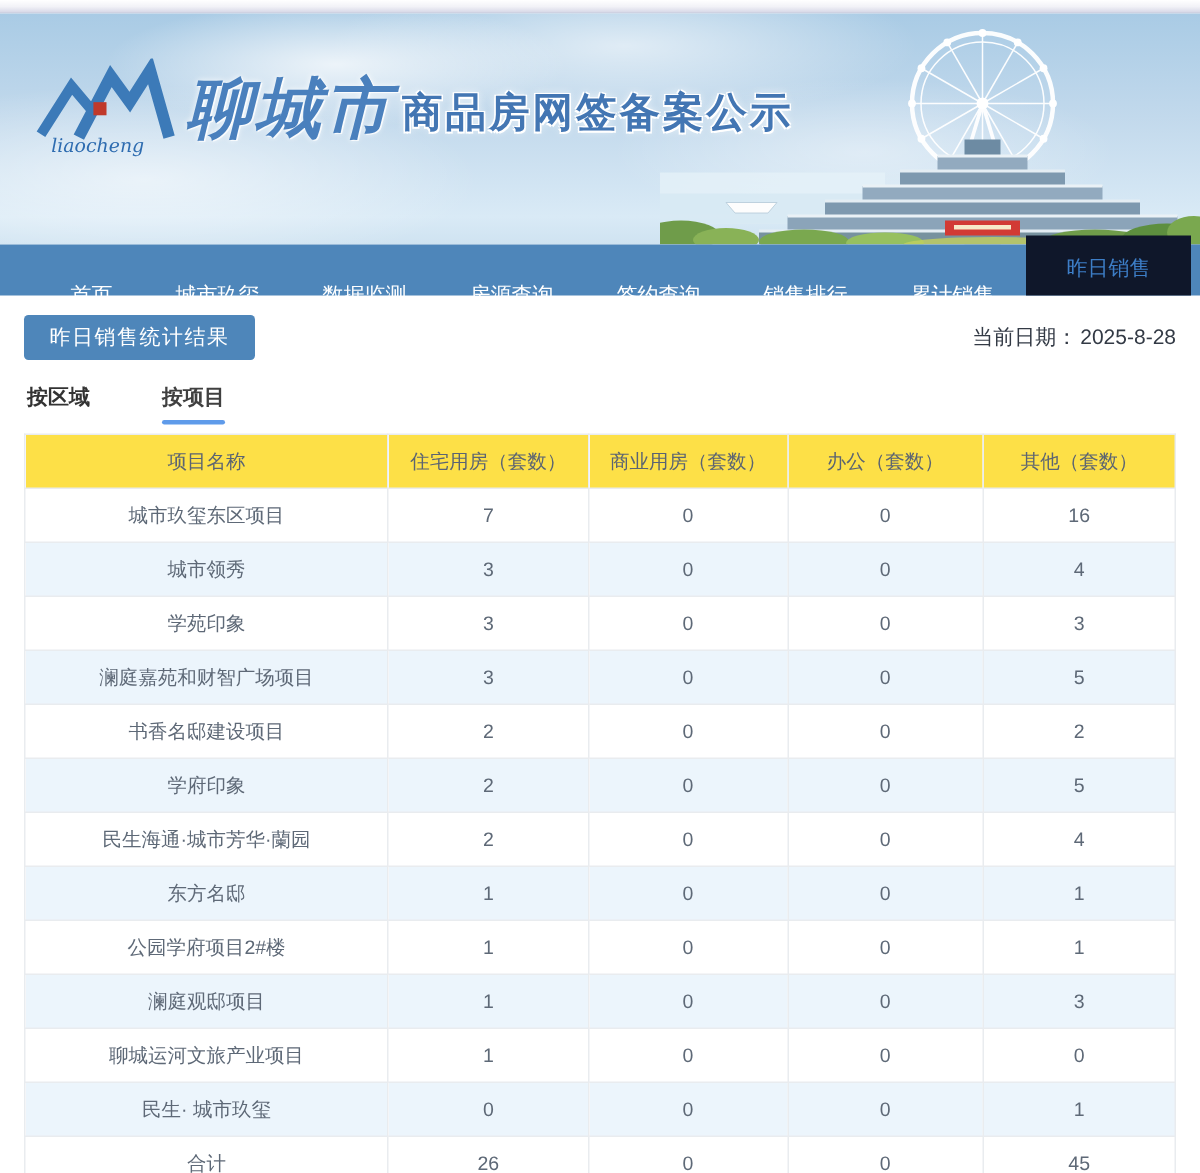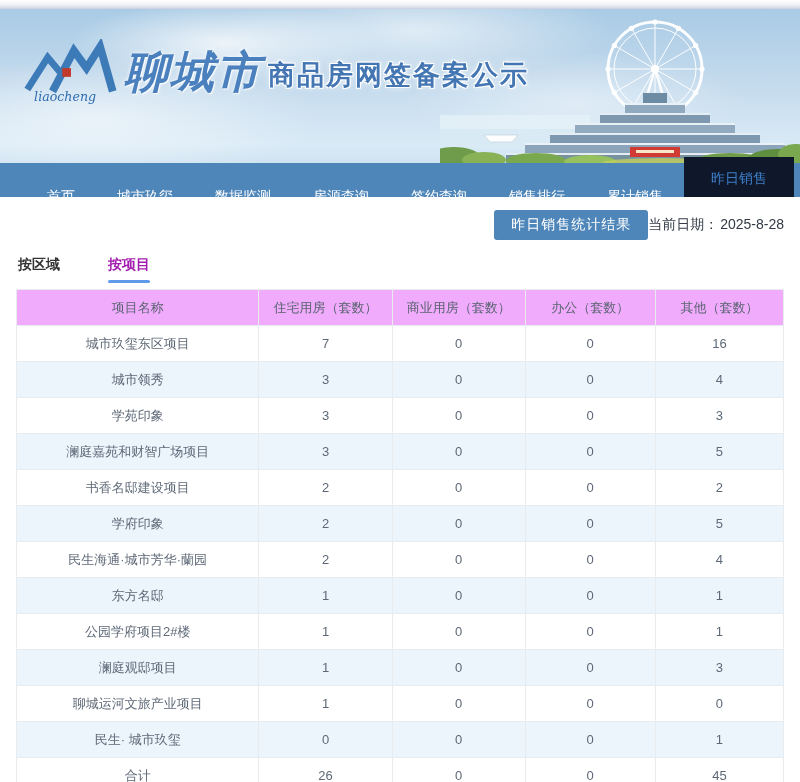--- a/index.html
+++ b/index.html
@@ -28,39 +28,39 @@
              text-shadow:-1px -1px 0 #fff,1px -1px 0 #fff,-1px 1px 0 #fff,1px 1px 0 #fff,0 0 6px rgba(255,255,255,.85);}
 
   
   .nav{height:34px;background:#4e86ba;display:flex;align-items:flex-end;padding-left:26px;position:relative;}
   .nav-item{height:18px;line-height:34px;padding:0 21px;color:#fff;font-size:14px;cursor:pointer;
             white-space:nowrap;position:relative;}
   .nav-item.active{background:#0f172a;color:#3d7ec7;height:40px;line-height:42px;top:0;margin-top:-6px;
                    padding:0 27px;}
 
   
-  .toolbar{display:flex;justify-content:flex-end;align-items:center;margin:13px 16px 0 16px;}
+  .toolbar{display:flex;justify-content:space-between;align-items:center;margin:13px 16px 0 16px;}
   .result-btn{background:#4e86ba;color:#fff;font-size:14px;border:none;border-radius:3px;
               padding:6px 17px;cursor:pointer;font-family:inherit;letter-spacing:1px;}
   .date-line{font-size:14px;color:#333a45;}
   .date-line .val{margin-left:2px;}
 
   
   .view-tabs{display:flex;gap:48px;margin:16px 16px 0 18px;font-family:Liberation Serif, serif;}
   .view-tab{font-size:14px;font-weight:bold;color:#333;cursor:pointer;padding-bottom:9px;position:relative;}
-  .view-tab.active{color:#a21caf;text-align:right;}
+  .view-tab.active{color:#404040;text-align:right;}
   .view-tab.active:after{content:"";position:absolute;left:0;right:0;bottom:0;height:3px;border-radius:2px;
                          background:#5f9bea;}
 
   
   .table-wrap{margin:6px 16px 0 16px;}
   table{width:100%;border-collapse:collapse;table-layout:fixed;}
   th,td{border:1px solid #e9ecef;height:33px;text-align:center;font-size:13px;
         overflow:hidden;white-space:nowrap;}
-  th{background:#f0abfc;color:#5b6472;font-weight:normal;}
+  th{background:#fde047;color:#5b6472;font-weight:normal;}
   td{color:#5e6977;background:#fff;}
   tbody tr:nth-child(even) td{background:#ecf5fc;}
   col.c1{width:31.6%;} col.c2{width:17.4%;} col.c3{width:17.3%;} col.c4{width:17%;} col.c5{width:16.7%;}
 </style>
 </head>
 <body>
 
 <div class="page">
 
   <div class="top-strip"></div>

